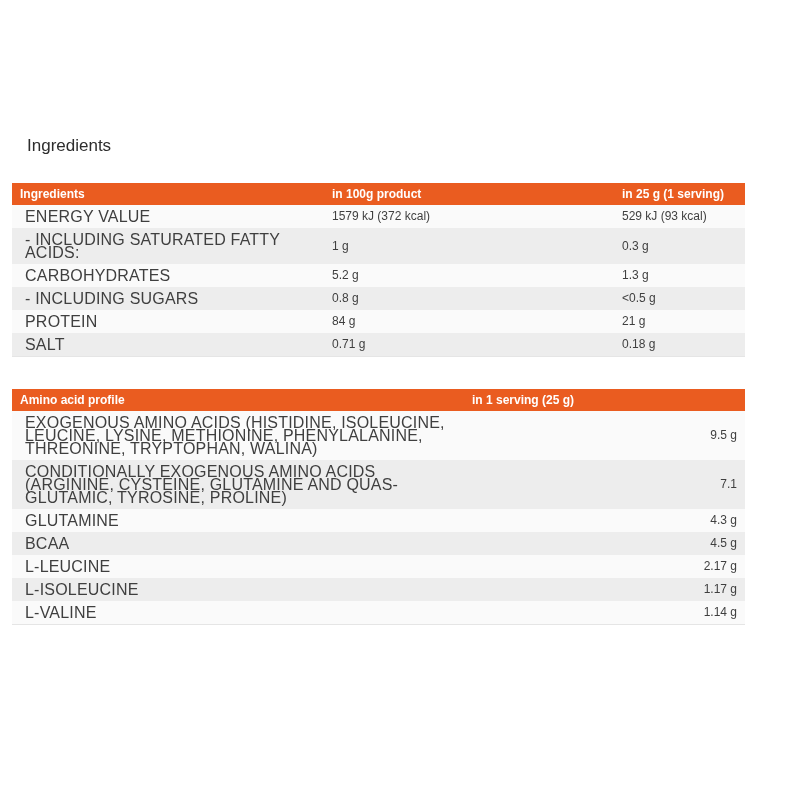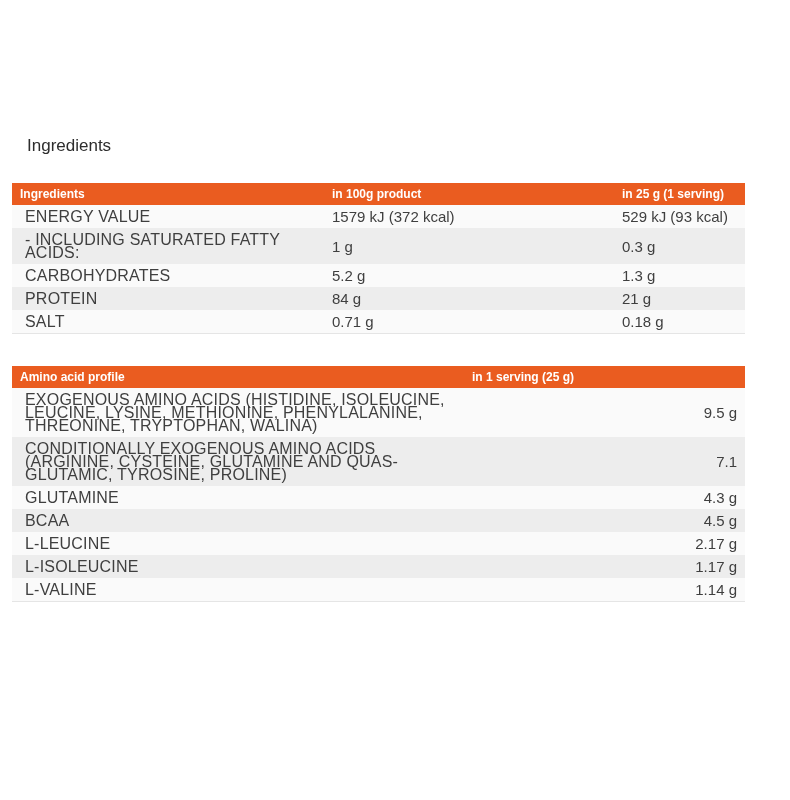--- a/index.html
+++ b/index.html
@@ -62,21 +62,21 @@
     vertical-align: middle;
     padding: 0;
     height: 22px;
     line-height: 13px;
   }
   tbody td.cell-label {
     padding: 5px 12px 5px 13px;
     letter-spacing: 0.2px;
   }
   tbody td.cell-value {
-    font-size: 15px;
+    font-size: 12px;
     padding-right: 8px;
   }
   table.amino tbody td.cell-value { padding-left: 6px; text-align: right; }
   
 </style>
 </head>
 <body>
 
 <div class="page">
   <div class="content">
@@ -104,20 +104,25 @@
         </tr>
         <tr>
           <td class="cell-label">- INCLUDING SATURATED FATTY ACIDS:</td>
           <td class="cell-value">1 g</td>
           <td class="cell-value">0.3 g</td>
         </tr>
         <tr>
           <td class="cell-label">CARBOHYDRATES</td>
           <td class="cell-value">5.2 g</td>
           <td class="cell-value">1.3 g</td>
+        </tr>
+        <tr>
+          <td class="cell-label">- INCLUDING SUGARS</td>
+          <td class="cell-value">0.8 g</td>
+          <td class="cell-value">&lt;0.5 g</td>
         </tr>
         <tr>
           <td class="cell-label">PROTEIN</td>
           <td class="cell-value">84 g</td>
           <td class="cell-value">21 g</td>
         </tr>
         <tr>
           <td class="cell-label">SALT</td>
           <td class="cell-value">0.71 g</td>
           <td class="cell-value">0.18 g</td>

